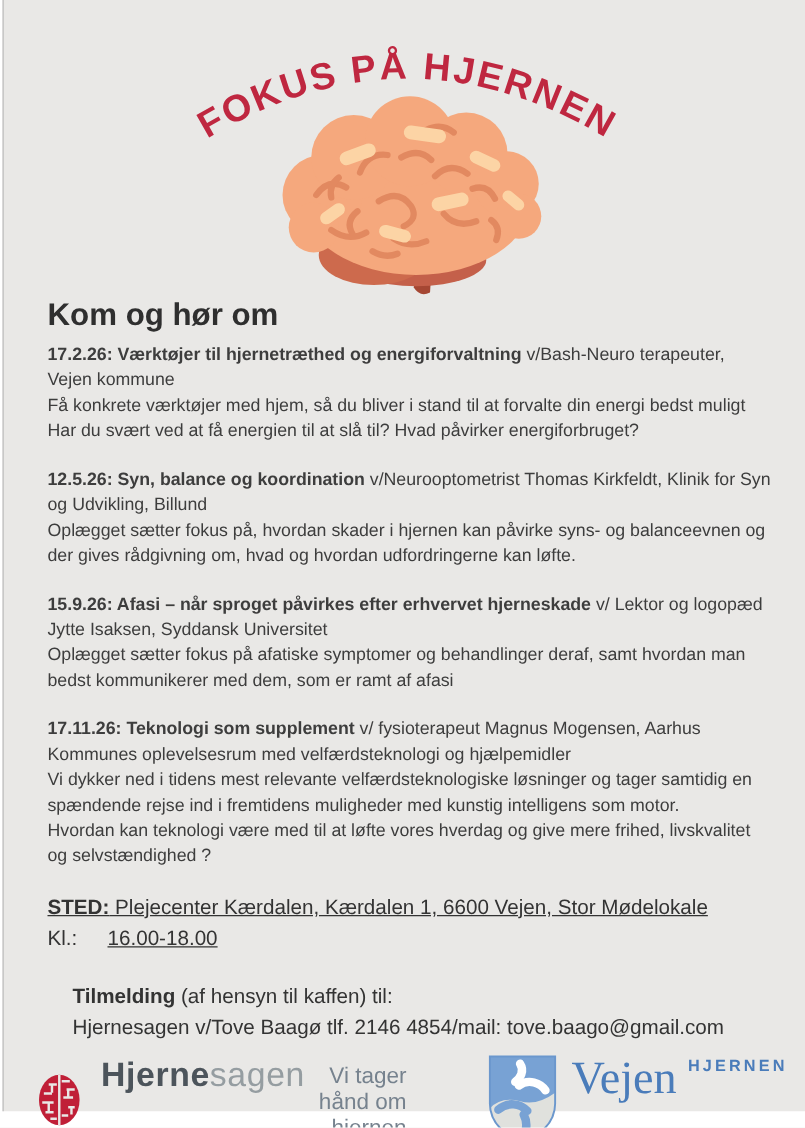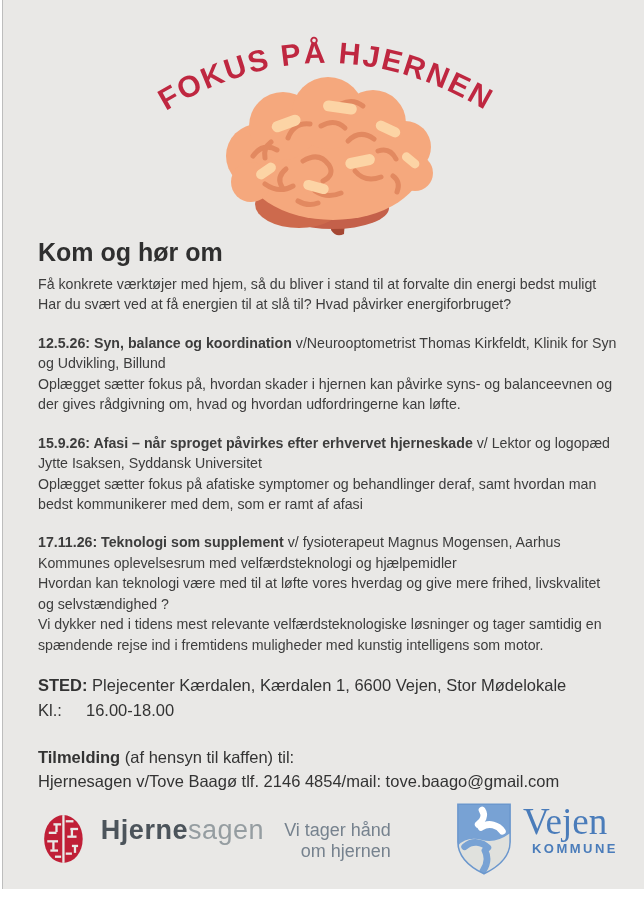--- a/index.html
+++ b/index.html
@@ -8,34 +8,34 @@
   .page{position:absolute;left:2px;top:0;right:0;bottom:13px;
         background:#e9e8e6;border-left:1px solid #bdbdbd;box-sizing:border-box;}
   .header-art{display:block;margin:6px auto 0 auto;}
   .arc-title{font-family:"Liberation Sans",sans-serif;font-weight:bold;
              font-size:30px;letter-spacing:2px;fill:#bf2740;}
   .content{padding:0 26px 0 35px;color:#3d3d3d;}
   .main-heading{font-size:25px;font-weight:bold;color:#2f2f2f;margin:0 0 7px 0;}
   .event{margin:0 0 18px 0;font-size:14.2px;line-height:1.44;max-width:582px;}
   .event p{margin:0;}
   .b{font-weight:bold;}
-  .details{margin-top:14px;font-size:16.5px;line-height:1.5;color:#333;}
+  .details{margin-top:14px;font-size:16.5px;line-height:1.5;color:#333;text-decoration:underline;}
   .details p{margin:0;}
   .kl-label{display:inline-block;width:48px;}
-  .signup{margin-top:22px;font-size:16.5px;line-height:1.5;color:#333;}
+  .signup{margin-top:22px;font-size:16.5px;line-height:1.5;color:#333;margin-left:20px;}
   .signup p{margin:0;}
   .logos{display:flex;align-items:center;justify-content:center;gap:64px;margin-top:7px;}
   .logo-hjernesagen{display:flex;align-items:center;gap:12px;}
   .hs-text{display:flex;flex-direction:row;}
   .hs-word{font-size:27px;letter-spacing:0.5px;line-height:1;}
   .hs-word .dark{font-weight:700;color:#4c545b;}
   .hs-word .light{font-weight:400;color:#959da1;}
   .hs-tagline{font-size:18px;color:#76828e;text-align:right;margin-top:3px;}
   .logo-vejen{display:flex;align-items:flex-start;gap:10px;}
-  .vk-text{display:flex;flex-direction:column;padding-top:2px;}
+  .vk-text{display:flex;padding-top:2px;}
   .vk-name{font-family:"Liberation Serif",serif;font-size:37px;line-height:1;color:#4a7cba;}
   .vk-sub{font-size:13px;font-weight:bold;letter-spacing:2.5px;color:#4a7cba;margin:1px 0 0 9px;}
 </style>
 </head>
 <body>
 
 <div class="page">
 
   <svg class="header-art" width="644" height="232" viewBox="0 0 644 232">
     <defs>
@@ -89,38 +89,39 @@
         <rect x="300" y="176" width="26" height="10" rx="5" transform="rotate(15 313 181)"></rect>
         <rect x="398" y="150" width="20" height="9" rx="4.5" transform="rotate(40 408 154)"></rect>
       </g>
     </g>
   </svg>
 
   <div class="content">
     <h2 class="main-heading">Kom og hør om</h2>
 
     <div class="event">
+      <p><span class="b">17.2.26: Værktøjer til hjernetræthed og energiforvaltning</span><span> v/Bash-Neuro terapeuter, Vejen kommune</span></p>
       <p>Få konkrete værktøjer med hjem, så du bliver i stand til at forvalte din energi bedst muligt</p>
       <p>Har du svært ved at få energien til at slå til? Hvad påvirker energiforbruget?</p>
     </div>
 
     <div class="event">
       <p><span class="b">12.5.26: Syn, balance og koordination</span><span> v/Neurooptometrist Thomas Kirkfeldt, Klinik for Syn og Udvikling, Billund</span></p>
       <p>Oplægget sætter fokus på, hvordan skader i hjernen kan påvirke syns- og balanceevnen og der gives rådgivning om, hvad og hvordan udfordringerne kan løfte.</p>
     </div>
 
     <div class="event">
       <p><span class="b">15.9.26: Afasi – når sproget påvirkes efter erhvervet hjerneskade</span><span> v/ Lektor og logopæd Jytte Isaksen, Syddansk Universitet</span></p>
       <p>Oplægget sætter fokus på afatiske symptomer og behandlinger deraf, samt hvordan man bedst kommunikerer med dem, som er ramt af afasi</p>
     </div>
 
     <div class="event">
       <p><span class="b">17.11.26: Teknologi som supplement</span><span> v/ fysioterapeut Magnus Mogensen, Aarhus Kommunes oplevelsesrum med velfærdsteknologi og hjælpemidler</span></p>
+      <p>Vi dykker ned i tidens mest relevante velfærdsteknologiske løsninger og tager samtidig en spændende rejse ind i fremtidens muligheder med kunstig intelligens som motor.</p>
       <p>Hvordan kan teknologi være med til at løfte vores hverdag og give mere frihed, livskvalitet og selvstændighed ?</p>
-      <p>Vi dykker ned i tidens mest relevante velfærdsteknologiske løsninger og tager samtidig en spændende rejse ind i fremtidens muligheder med kunstig intelligens som motor.</p>
     </div>
 
     <div class="details">
       <p><span class="b">STED:</span><span> Plejecenter Kærdalen, Kærdalen 1, 6600 Vejen, Stor Mødelokale</span></p>
       <p><span class="kl-label">Kl.:</span><span>16.00-18.00</span></p>
     </div>
 
     <div class="signup">
       <p><span class="b">Tilmelding</span><span> (af hensyn til kaffen) til:</span></p>
       <p>Hjernesagen v/Tove Baagø tlf. 2146 4854/mail: tove.baago@gmail.com</p>
@@ -173,19 +174,19 @@
             </g>
             <g fill="none" stroke="#78a2d4" stroke-width="7" stroke-linecap="round">
               <path d="M10,47 c8,-7 18,-5 24,1"></path>
               <path d="M31,51 c4,8 2,15 -2,21"></path>
             </g>
           </g>
           <path d="M3,3 H57 V42 Q57,62 30,75 Q3,62 3,42 Z" fill="none" stroke="#6b97cd" stroke-width="1.6"></path>
         </svg>
         <div class="vk-text">
           <div class="vk-name">Vejen</div>
-          <div class="vk-sub">KOMMUNE</div>
+          <div class="vk-sub">HJERNEN</div>
         </div>
       </div>
 
     </div>
   </div>
 </div>
 
 </body></html>

